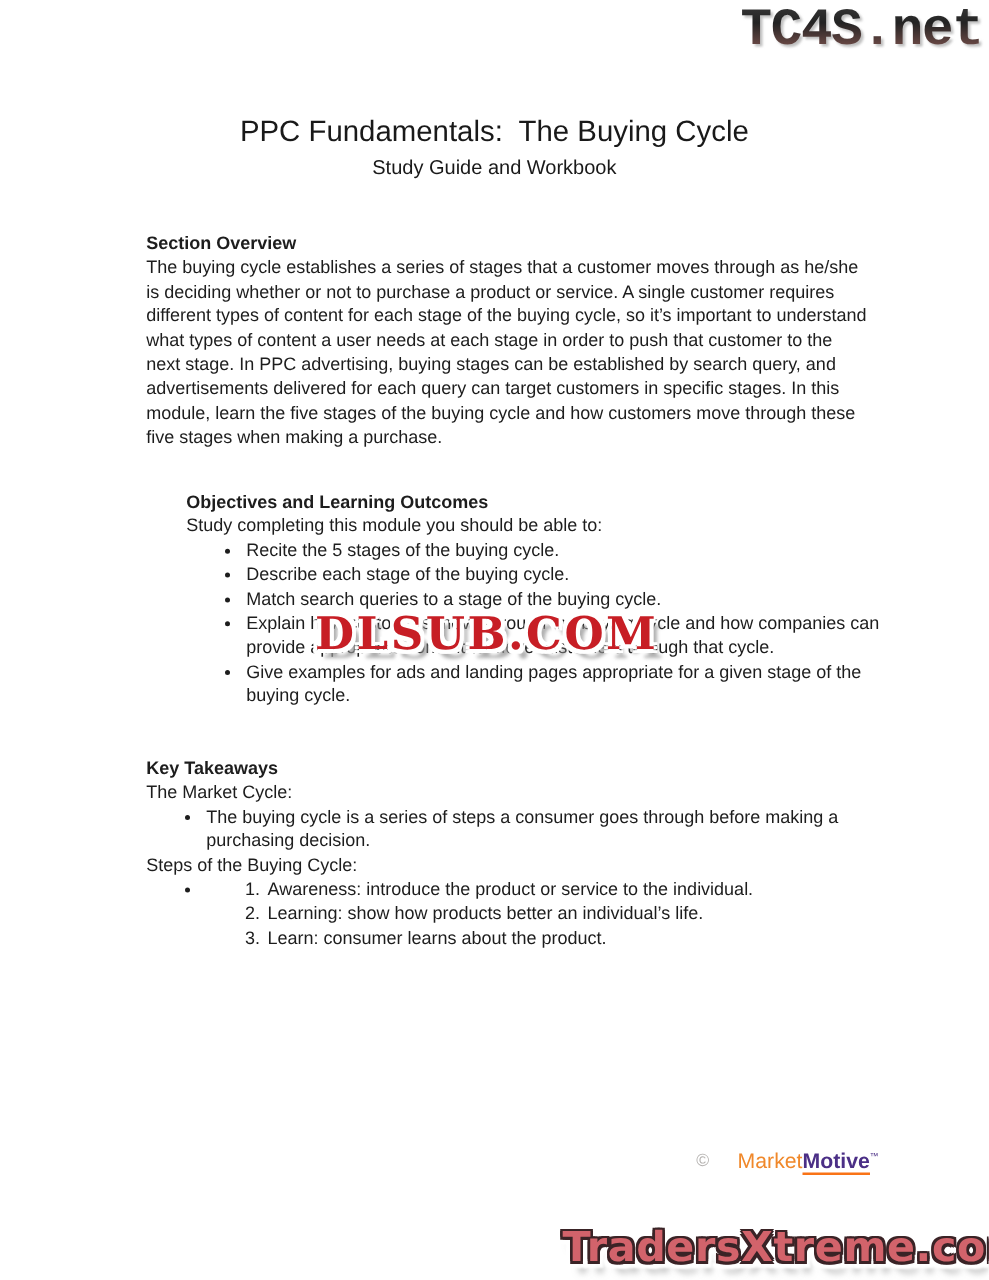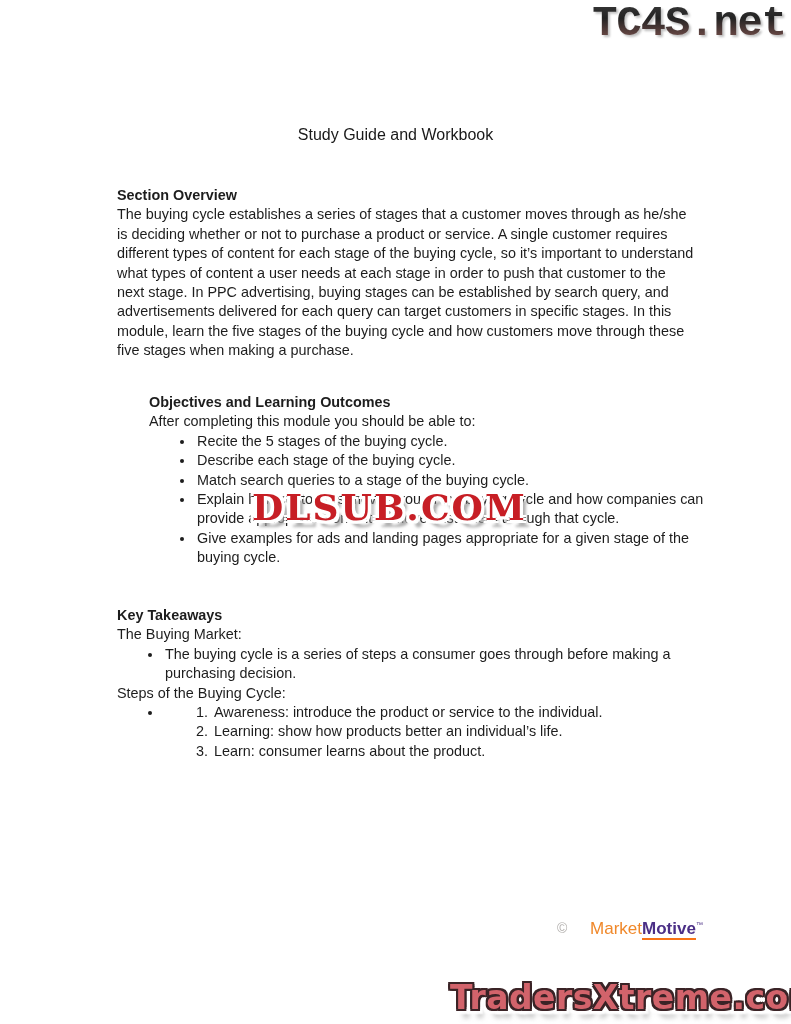--- a/index.html
+++ b/index.html
@@ -127,42 +127,43 @@
       5px 9px 5px rgba(150,150,150,0.55);
   }
 </style>
 </head>
 <body>
 
 <div class="page">
 
   <div class="tc4s">TC4S.net</div>
 
+  <div class="doc-title">PPC Fundamentals:  The Buying Cycle</div>
   <div class="doc-subtitle">Study Guide and Workbook</div>
 
   <div class="textblock overview">
     <h3>Section Overview</h3>
     <p>The buying cycle establishes a series of stages that a customer moves through as he/she is deciding whether or not to purchase a product or service. A single customer requires different types of content for each stage of the buying cycle, so it’s important to understand what types of content a user needs at each stage in order to push that customer to the next stage. In PPC advertising, buying stages can be established by search query, and advertisements delivered for each query can target customers in specific stages. In this module, learn the five stages of the buying cycle and how customers move through these five stages when making a purchase.</p>
   </div>
 
   <div class="textblock objectives">
     <h3>Objectives and Learning Outcomes</h3>
-    <p>After completing this module you should be able to:</p>
+    <p>Study completing this module you should be able to:</p>
     <ul class="bullets">
       <li>Recite the 5 stages of the buying cycle.</li>
       <li>Describe each stage of the buying cycle.</li>
       <li>Match search queries to a stage of the buying cycle.</li>
       <li>Explain how customers move through the buying cycle and how companies can provide appropriate content to move customers through that cycle.</li>
       <li>Give examples for ads and landing pages appropriate for a given stage of the buying cycle.</li>
     </ul>
   </div>
 
   <div class="textblock takeaways">
     <h3 class="mb1">Key Takeaways</h3>
-    <p class="mb2">The Buying Market:</p>
+    <p class="mb2">The Market Cycle:</p>
     <ul class="bullets mb2">
       <li>The buying cycle is a series of steps a consumer goes through before making a purchasing decision.</li>
     </ul>
     <p class="mb2">Steps of the Buying Cycle:</p>
     <ul class="bullets">
       <li>
         <ol class="numbers">
           <li>Awareness: introduce the product or service to the individual.</li>
           <li>Learning: show how products better an individual’s life.</li>
           <li>Learn: consumer learns about the product.</li>

